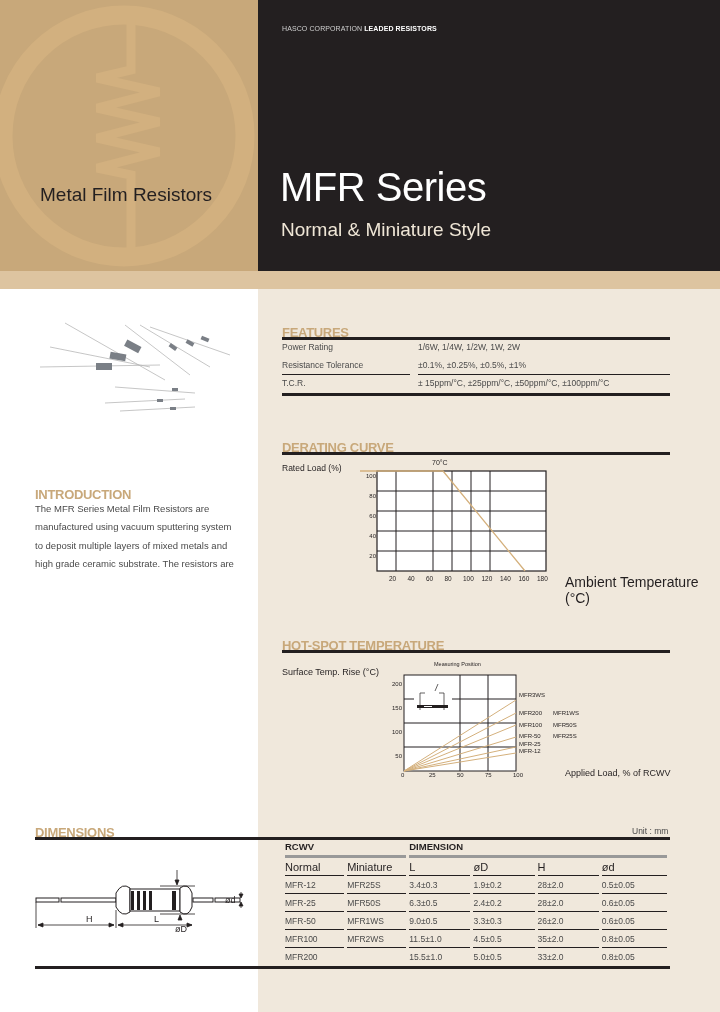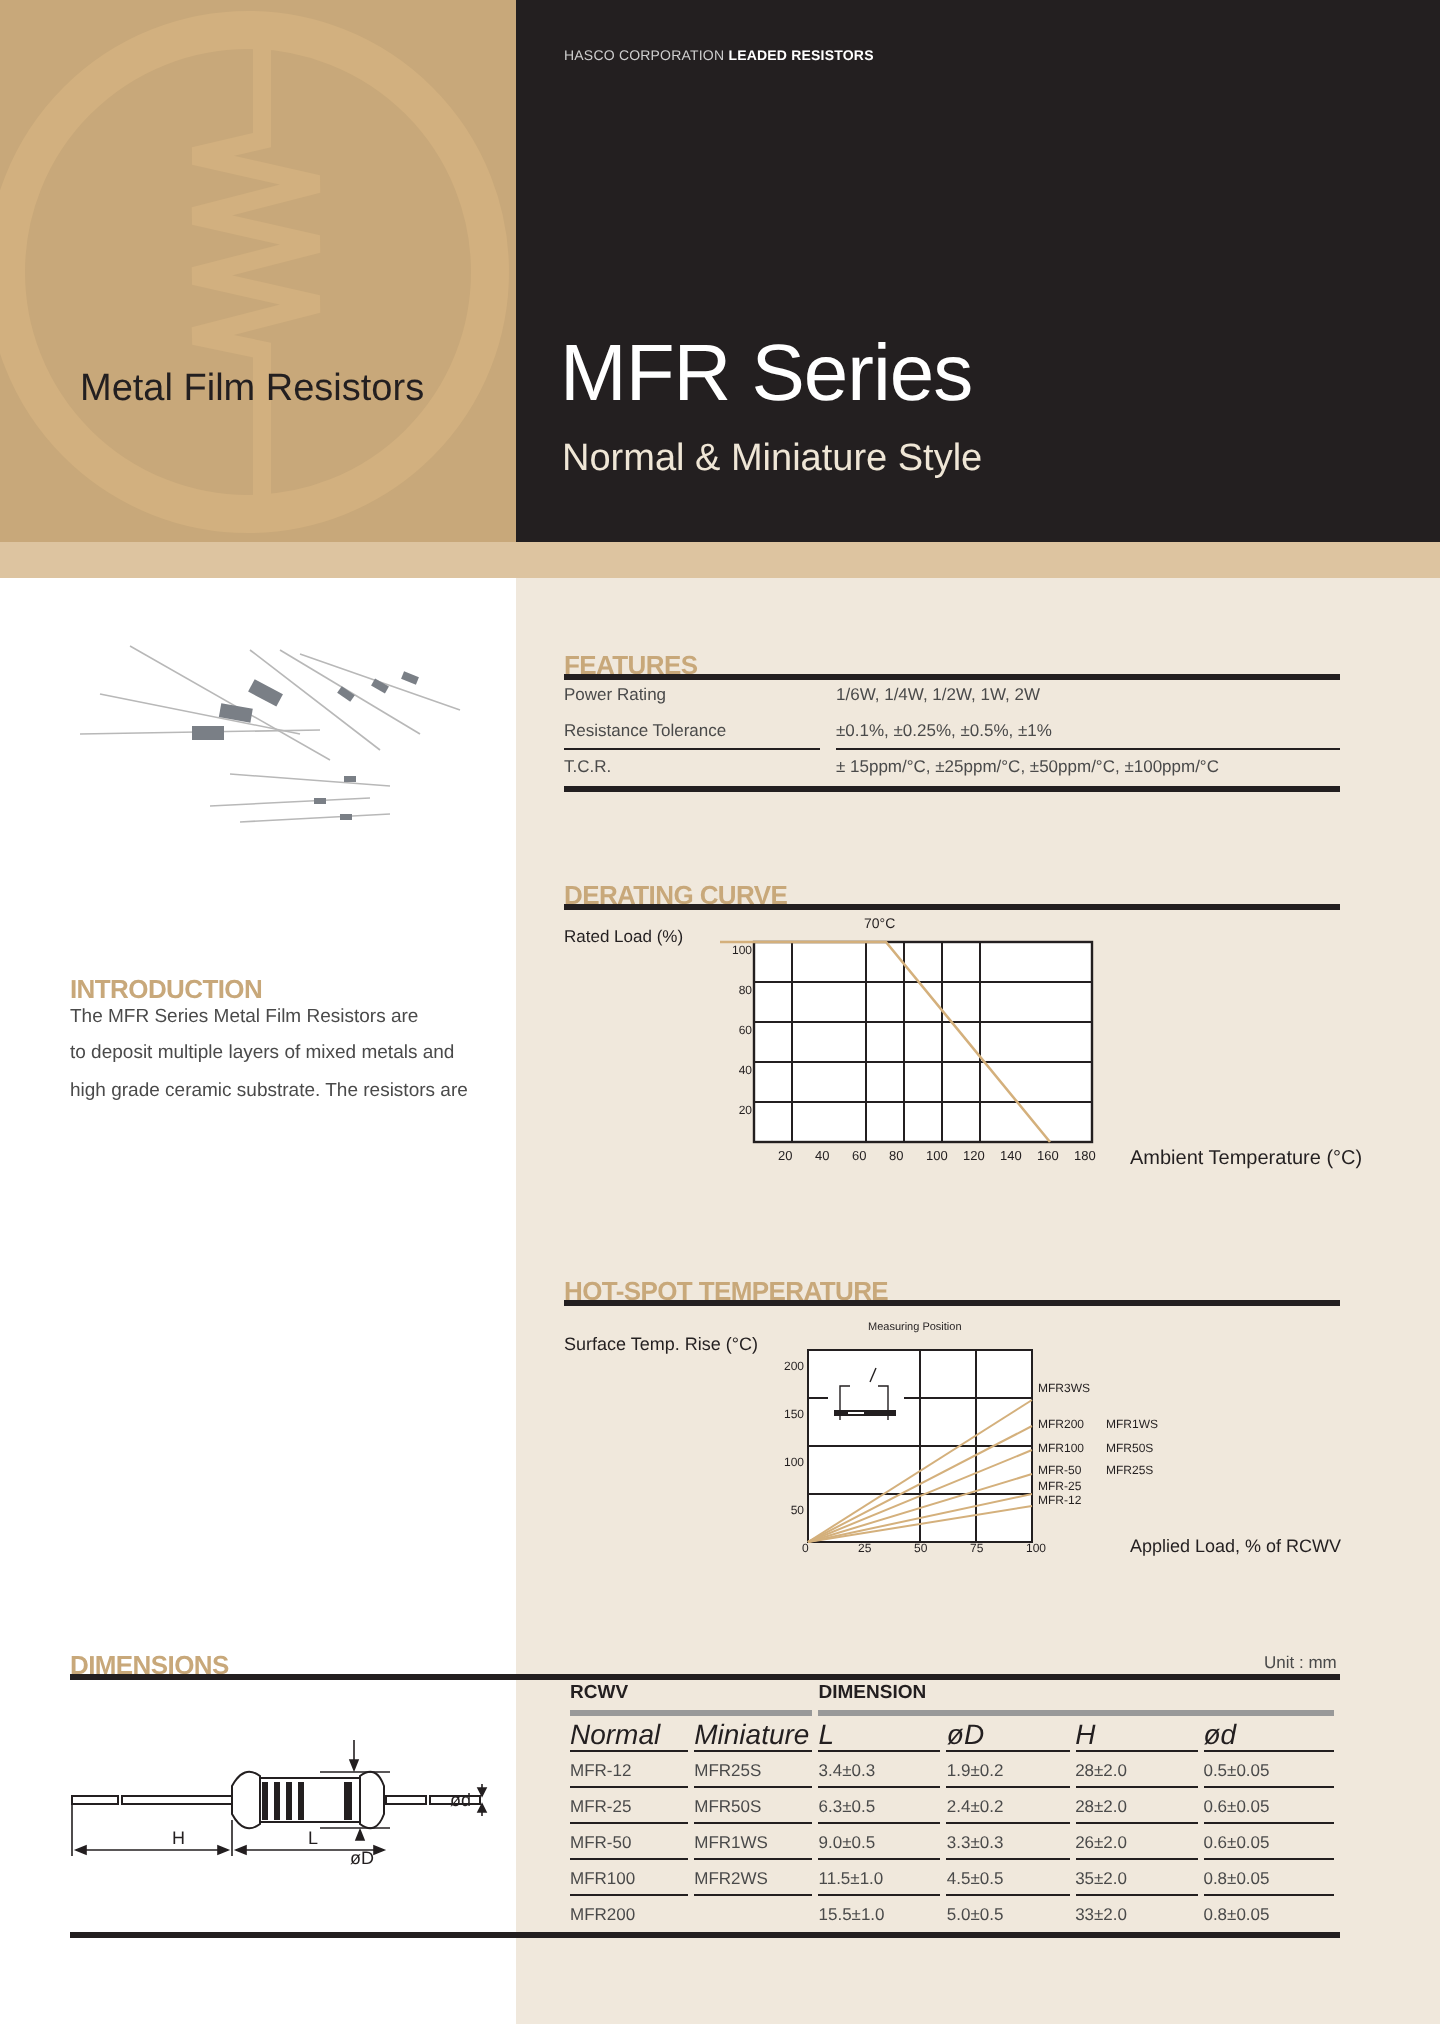--- a/index.html
+++ b/index.html
@@ -16,21 +16,21 @@
   .hero-subtitle { left: 281px; top: 219px; font-size: 19px; color: #efe6d6; }
   .section-h { font-size: 13px; font-weight: bold; color: #c8a87a; letter-spacing: -0.3px; margin-top: 15px; }
   .rule { height: 3px; background: #231f20; }
   .thin { height: 1px; background: #231f20; }
   .small { font-size: 8.5px; color: #4a4a4a; }
   .feat-row { position: absolute; font-size: 8.5px; color: #4a4a4a; }
   .intro-p { left: 35px; top: 500px; width: 200px; font-size: 9.5px; line-height: 18.3px; color: #4a4a4a; }
   table.dim { position: absolute; left: 282px; top: 838px; width: 388px; border-collapse: separate; border-spacing: 3px 0; font-size: 8.5px; color: #4a4a4a; }
   table.dim td, table.dim th { text-align: left; height: 18px; border-bottom: 1px solid #231f20; padding-left: 0; font-weight: normal; }
   table.dim th.grp { font-weight: bold; color: #231f20; font-size: 9.5px; border-bottom: 3px solid #999; height: 20px; }
-  table.dim th.col { color: #231f20; font-size: 14px; font-style: italic; }
+  table.dim th.col { color: #231f20; font-size: 11px; }
 </style>
 </head>
 <body>
 
 <div id="hero-left" class="abs">
   <svg width="258" height="271">
     <circle cx="124" cy="136" r="121" fill="none" stroke="#d2b07f" stroke-width="19"></circle>
     <polyline points="131,20 131,70 97,78 159,92 97,108 159,122 97,138 159,152 97,168 131,175 131,250" fill="none" stroke="#d2b07f" stroke-width="9"></polyline>
   </svg>
 </div>
@@ -67,40 +67,41 @@
     <rect x="171" y="22" width="8" height="4" transform="rotate(22 175 24)"></rect>
     <rect x="142" y="73" width="6" height="3"></rect>
     <rect x="127" y="84" width="6" height="3"></rect>
     <rect x="140" y="92" width="6" height="3"></rect>
   </g>
 </svg>
 
 <div class="abs section-h" style="left:35px;top:472px">INTRODUCTION</div>
 <div class="abs intro-p">
   <div>The MFR Series Metal Film Resistors are</div>
+  <div>manufactured using vacuum sputtering system</div>
   <div>to deposit multiple layers of mixed metals and</div>
   <div>high grade ceramic substrate. The resistors are</div>
 </div>
 
 <div class="abs section-h" style="left:282px;top:310px">FEATURES</div>
 <div class="abs rule" style="left:282px;top:337px;width:388px"></div>
 <div class="feat-row" style="left:282px;top:342px">Power Rating</div>
 <div class="feat-row" style="left:418px;top:342px">1/6W, 1/4W, 1/2W, 1W, 2W</div>
 <div class="feat-row" style="left:282px;top:360px">Resistance Tolerance</div>
 <div class="feat-row" style="left:418px;top:360px">±0.1%, ±0.25%, ±0.5%, ±1%</div>
 <div class="abs thin" style="left:282px;top:374px;width:128px"></div>
 <div class="abs thin" style="left:418px;top:374px;width:252px"></div>
 <div class="feat-row" style="left:282px;top:378px">T.C.R.</div>
 <div class="feat-row" style="left:418px;top:378px">± 15ppm/°C, ±25ppm/°C, ±50ppm/°C, ±100ppm/°C</div>
 <div class="abs rule" style="left:282px;top:393px;width:388px"></div>
 
 <div class="abs section-h" style="left:282px;top:425px">DERATING CURVE</div>
 <div class="abs rule" style="left:282px;top:452px;width:388px"></div>
 <div class="abs small" style="left:282px;top:463px;color:#231f20">Rated Load (%)</div>
-<div class="abs small" style="left:565px;top:574px;color:#231f20;font-size:10px">Ambient Temperature (°C)</div>
+<div class="abs small" style="left:565px;top:574px;color:#231f20;font-size:14px">Ambient Temperature (°C)</div>
 <div class="abs" style="left:432px;top:459px;font-size:7px;color:#231f20">70°C</div>
 <svg class="abs" style="left:360px;top:466px" width="190" height="120">
   <rect x="17" y="5" width="169" height="100" fill="#ffffff" stroke="#231f20" stroke-width="1.2"></rect>
   <g stroke="#231f20" stroke-width="1">
     <line x1="17" y1="25" x2="186" y2="25"></line>
       <line x1="17" y1="45" x2="186" y2="45"></line>
     <line x1="17" y1="65" x2="186" y2="65"></line>
       <line x1="17" y1="85" x2="186" y2="85"></line>
     <line x1="36" y1="5" x2="36" y2="105"></line>
       <line x1="73" y1="5" x2="73" y2="105"></line>

